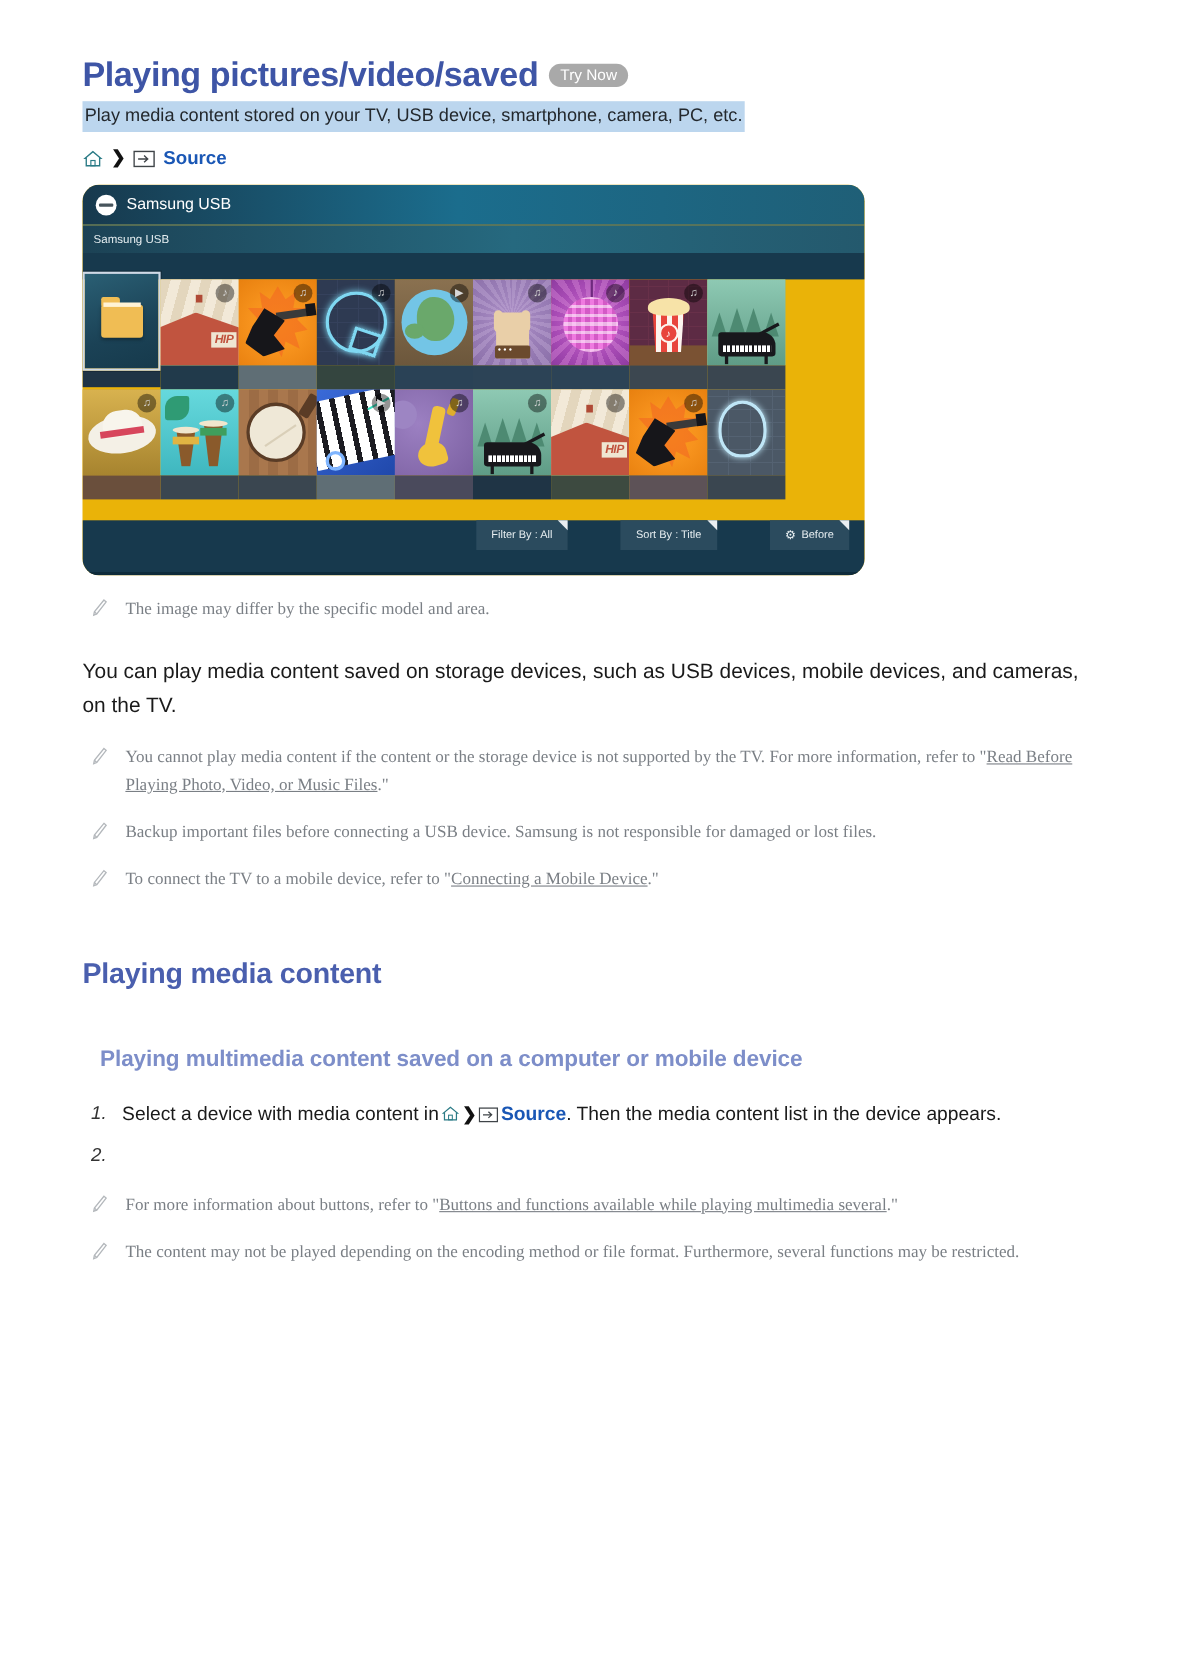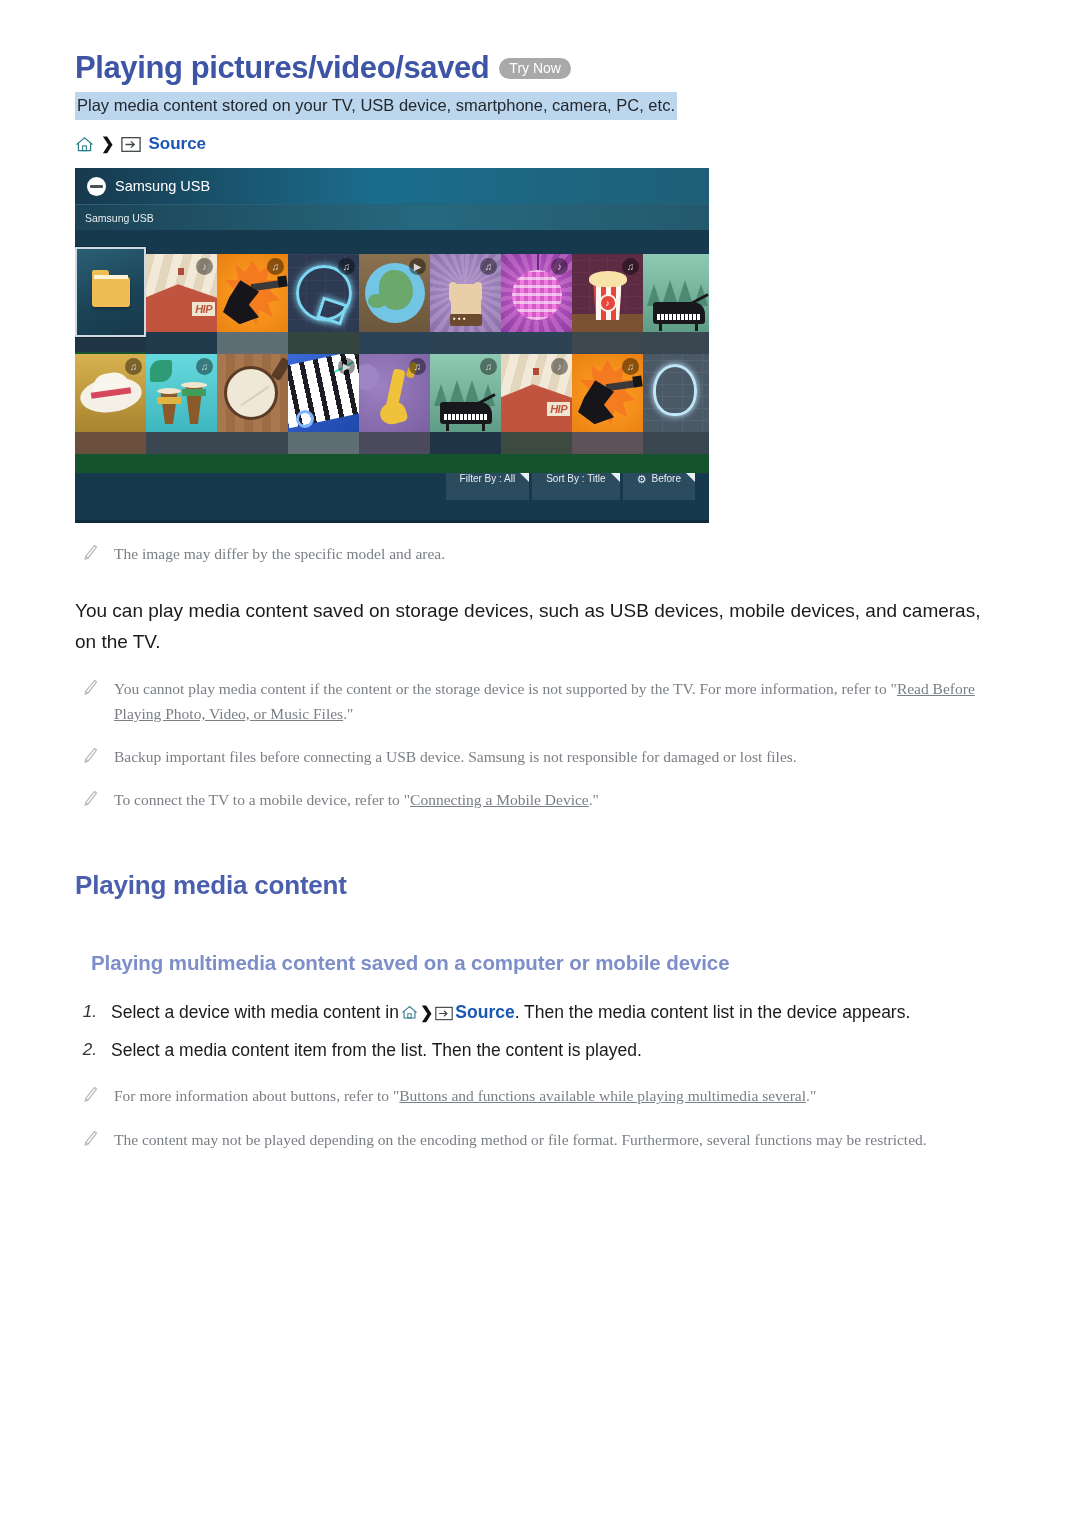--- a/index.html
+++ b/index.html
@@ -62,25 +62,26 @@
     font-size: 17px;
     color: #1a57b5;
     font-weight: bold;
     margin-bottom: 14px;
   }
   .bc-chevron { color: #111; font-weight: bold; font-size: 16px; line-height: 1; }
   .ico { display: inline-flex; align-items: center; }
 
   
   .tv {
-    width: 634px;
+    width: 711px;
     height: 355px;
-    background: #14532d;
+    background: #eab308;
     position: relative;
     overflow: hidden;
+    border-radius: 15px;
   }
   .tv-header {
     height: 36px;
     background: linear-gradient(90deg, #17394d 0%, #1b6d8d 48%, #1f5f77 100%);
     display: flex;
     align-items: center;
     padding-left: 12px;
     gap: 9px;
   }
   .usb-badge {
@@ -425,23 +426,24 @@
 
   
   .tv-bottom {
     position: absolute; left: 0; right: 0; bottom: 0; height: 50px;
     background: #17394d;
     display: flex; align-items: flex-start; justify-content: flex-end;
     padding-right: 14px; gap: 3px;
   }
   .tvbtn {
     height: 27px; background: #2b4b5e;
-    display: flex; justify-content: center; gap: 5px;
+    display: flex; align-items: center; justify-content: center; gap: 5px;
     color: #e7eef1; font-size: 10px; position: relative;
     padding: 0 14px;
+    margin-left: 45px;
   }
   .tvbtn::after {
     content: ""; position: absolute; top: 0; right: 0;
     border-top: 9px solid #e9eef1;
     border-left: 9px solid transparent;
   }
   .tvbtn .gear { font-size: 11px; }
   .tv-divider {
     position: absolute; left: 0; right: 0; bottom: 0; height: 3px; background: #0e2b3b;
   }
@@ -810,21 +812,20 @@
             </svg>
           </span><span class="bc-chevron">❯</span><span class="inline-ico">
             <svg width="18" height="15" viewBox="0 0 22 18">
               <rect x="1" y="1.5" width="20" height="15" fill="none" stroke="#3f4448" stroke-width="1.4"></rect>
               <path d="M5 9 H14 M11 5.6 L14.6 9 L11 12.4" fill="none" stroke="#3f4448" stroke-width="1.4"></path>
             </svg>
           </span><span class="blue">Source</span><span>. Then the media content list in the device appears.</span></span>
     </li>
     <li>
       <span class="num">2.</span>
-      <span class="body">Select a media content item from the list. Then the content is played.</span>
     </li>
   </ol>
 
   <div class="note">
     <span class="pencil">
       <svg width="15" height="17" viewBox="0 0 15 17">
           <path d="M11.5 1.5 L13.5 3.2 L5 14.2 L2.2 15.2 L2.8 12.2 Z" fill="none" stroke="#b4b8bc" stroke-width="1.2"></path>
           <path d="M3 12.4 L5 14.2" stroke="#b4b8bc" stroke-width="1.2"></path>
         </svg>
     </span>

